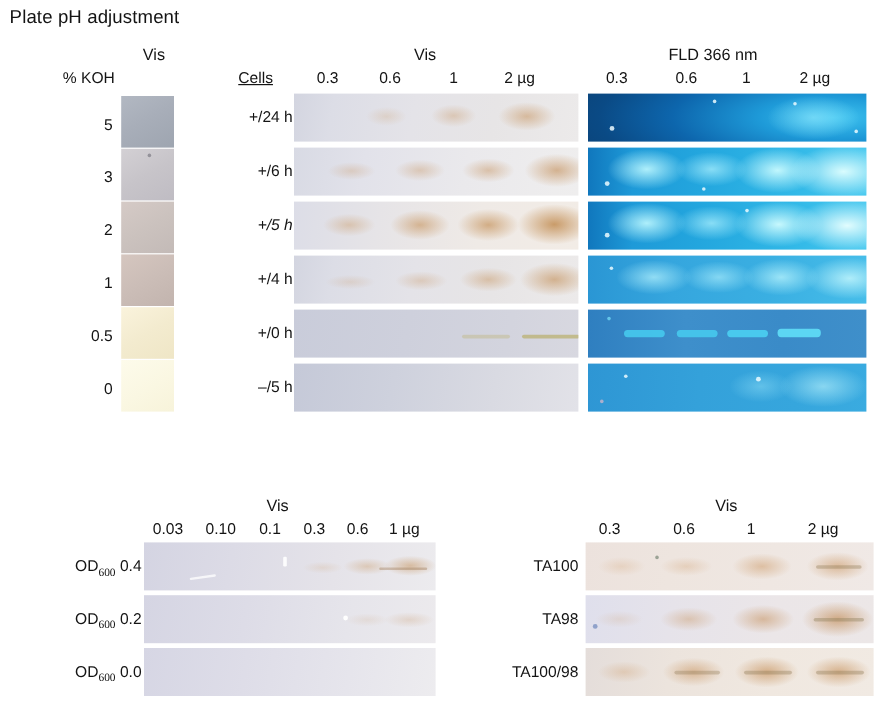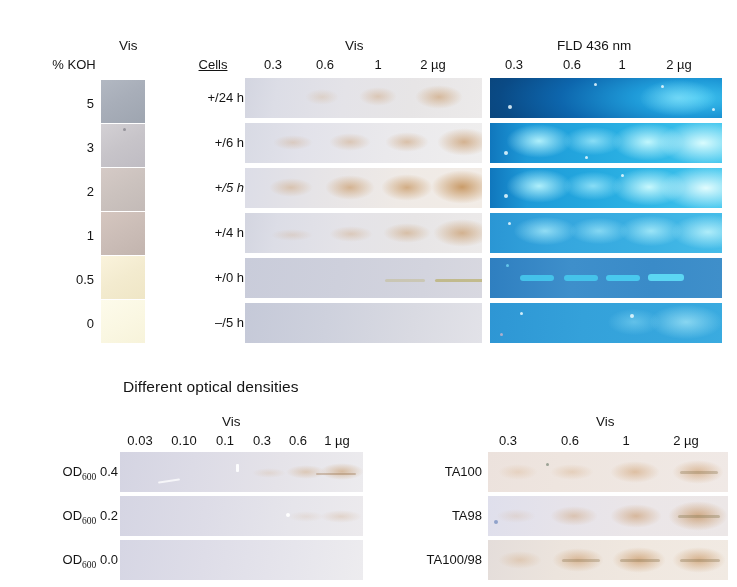--- a/index.html
+++ b/index.html
@@ -76,20 +76,21 @@
   }
   .fld-soft{
     background:linear-gradient(90deg,#2a96d4 0%,#35a6de 30%,#3aafe2 65%,#46bde9 100%);
   }
 </style>
 </head>
 <body>
 
 <div class="panel" style="left:0;top:0;width:185px;height:360px;">
 
+  <div class="panel-title" style="left:8px;top:6px;">Plate pH adjustment</div>
 
   <div class="mode-label" style="left:119px;top:38px;">Vis</div>
 
   <div class="col-label" style="left:45px;top:57px;width:58px;">% KOH</div>
 
   <div style="position:absolute;left:0;top:80px;">
     <div class="row-label" style="left:34px;top:16px;width:60px;">5</div>
     <div class="strip" style="left:101px;top:0;width:44px;height:43px;
                 background:linear-gradient(150deg,#b2b8c2 0%,#a8aeb9 45%,#9ea5b0 100%);"></div>
   </div>
@@ -124,21 +125,21 @@
     <div class="row-label" style="left:34px;top:16px;width:60px;">0</div>
     <div class="strip" style="left:101px;top:0;width:44px;height:43px;
                 background:linear-gradient(150deg,#fdfbeb 0%,#faf7e2 55%,#f7f3da 100%);"></div>
   </div>
 </div>
 
 <div class="panel" style="left:185px;top:0;width:552px;height:360px;">
 
 
   <div class="mode-label" style="left:160px;top:38px;">Vis</div>
-  <div class="mode-label" style="left:372px;top:38px;">FLD 436 nm</div>
+  <div class="mode-label" style="left:372px;top:38px;">FLD 366 nm</div>
 
   <div class="col-label" style="left:3px;top:57px;width:50px;text-decoration:underline;">Cells</div>
 
   <div class="col-label" style="left:70px;top:57px;width:36px;">0.3</div>
   <div class="col-label" style="left:122px;top:57px;width:36px;">0.6</div>
   <div class="col-label" style="left:181px;top:57px;width:24px;">1</div>
   <div class="col-label" style="left:224px;top:57px;width:48px;">2 µg</div>
 
   <div class="col-label" style="left:311px;top:57px;width:36px;">0.3</div>
   <div class="col-label" style="left:369px;top:57px;width:36px;">0.6</div>
@@ -252,21 +253,20 @@
       <div class="band" style="left:160px;top:2px;width:72px;height:34px;background:radial-gradient(ellipse,rgba(195,248,255,.58),rgba(160,238,255,0) 72%);"></div>
       <div class="fleck" style="left:30px;top:9px;width:3px;height:3px;"></div>
       <div class="fleck" style="left:140px;top:11px;width:4px;height:4px;"></div>
       <div class="fleck" style="left:10px;top:30px;width:3px;height:3px;background:rgba(255,190,200,.6);"></div>
     </div>
   </div>
 </div>
 
 <div class="panel" style="left:0;top:370px;width:400px;height:217px;">
 
-  <div class="panel-title" style="left:123px;top:8px;">Different optical densities</div>
 
   <div class="mode-label" style="left:222px;top:44px;">Vis</div>
 
   <div class="col-label" style="left:122px;top:63px;width:36px;">0.03</div>
   <div class="col-label" style="left:166px;top:63px;width:36px;">0.10</div>
   <div class="col-label" style="left:210px;top:63px;width:30px;">0.1</div>
   <div class="col-label" style="left:247px;top:63px;width:30px;">0.3</div>
   <div class="col-label" style="left:283px;top:63px;width:30px;">0.6</div>
   <div class="col-label" style="left:317px;top:63px;width:40px;">1 µg</div>
 

